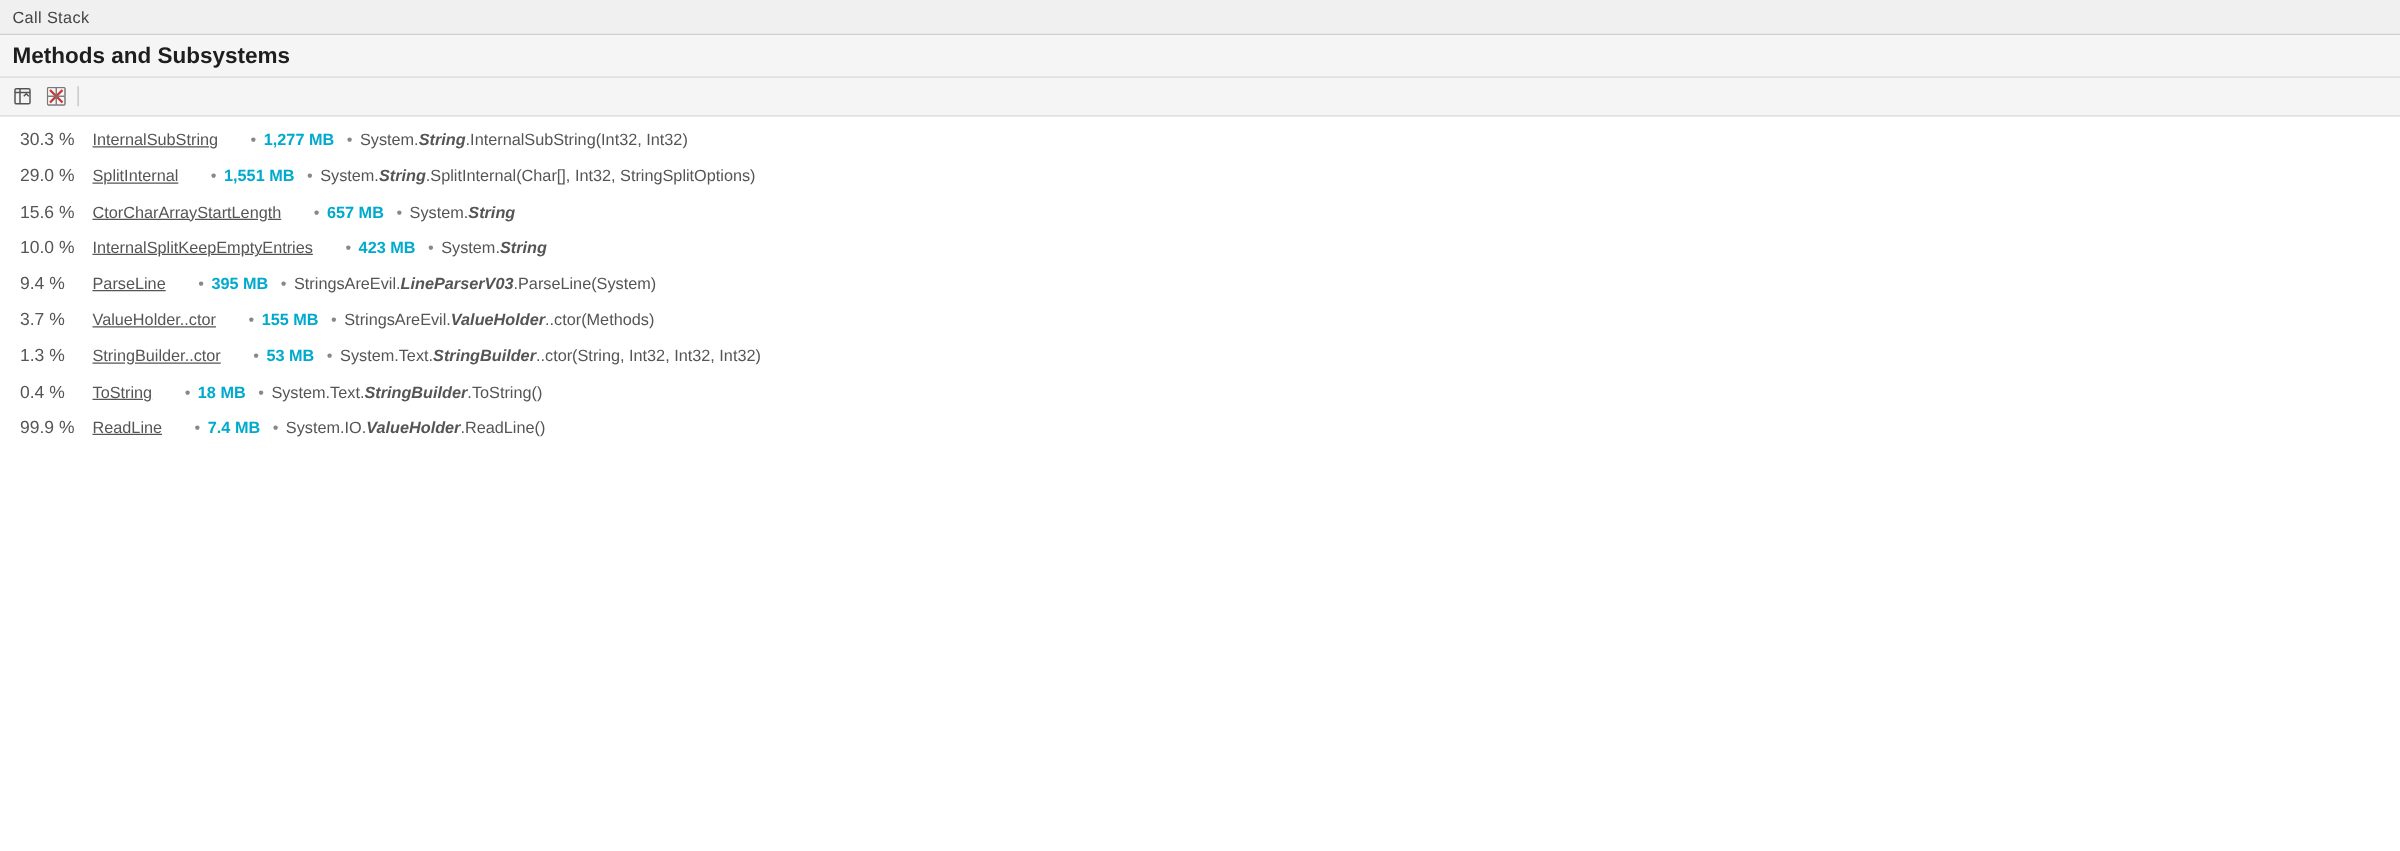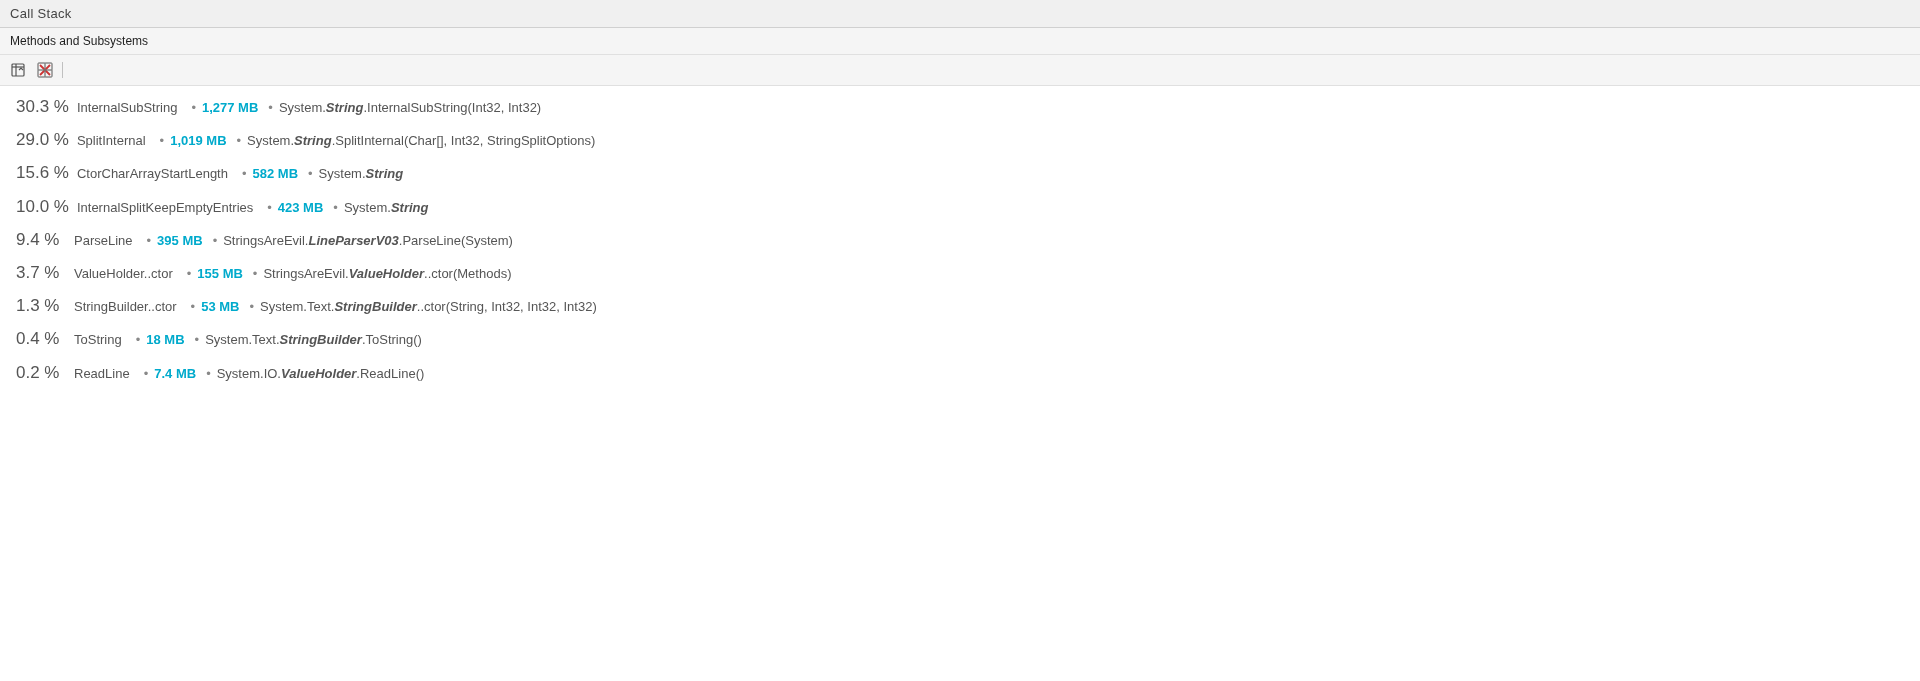--- a/index.html
+++ b/index.html
@@ -28,22 +28,22 @@
     .panel-header {
       background: #f0f0f0;
       border-bottom: 1px solid #d0d0d0;
       padding: 6px 10px;
       font-size: 13px;
       color: #444;
       letter-spacing: 0.3px;
     }
 
     .section-title {
-      font-weight: 400;
-      font-size: 12px;
+      font-weight: 700;
+      font-size: 18px;
       color: #1e1e1e;
       padding: 6px 10px;
       background: #f5f5f5;
       border-bottom: 1px solid #e0e0e0;
     }
 
     .toolbar {
       display: flex;
       align-items: center;
       padding: 4px 8px;
@@ -83,26 +83,27 @@
       align-items: baseline;
       padding: 3px 16px;
       font-size: 13px;
       line-height: 1.6;
       white-space: nowrap;
     }
 
     .percent {
       color: #555;
       min-width: 50px;
-      font-size: 17px;
+      font-size: 14px;
     }
 
     .method-name {
       color: #555;
-      margin-right: 8px;
+      margin-right: 20px;
+      text-decoration: underline;
     }
 
     .dot {
       color: #888;
       margin: 0 6px;
     }
 
     .memory {
       color: #00aacc;
       font-weight: 600;
@@ -170,32 +171,32 @@
         <span class="dot">•</span>
         <span class="namespace">System.</span>
         <span class="class-bold">String</span>
         <span class="method-sig">.InternalSubString(Int32, Int32)</span>
       </div>
       <div class="call-entry">
         <span class="percent">29.0 %</span>
         <span style="width: 8px; display: inline-block;"></span>
         <span class="method-name">SplitInternal</span>
         <span class="dot">•</span>
-        <span class="memory">1,019 MB</span>
+        <span class="memory">1,551 MB</span>
         <span class="dot">•</span>
         <span class="namespace">System.</span>
         <span class="class-bold">String</span>
         <span class="method-sig">.SplitInternal(Char[], Int32, StringSplitOptions)</span>
       </div>
       <div class="call-entry">
         <span class="percent">15.6 %</span>
         <span style="width: 8px; display: inline-block;"></span>
         <span class="method-name">CtorCharArrayStartLength</span>
         <span class="dot">•</span>
-        <span class="memory">582 MB</span>
+        <span class="memory">657 MB</span>
         <span class="dot">•</span>
         <span class="namespace">System.</span>
         <span class="class-bold">String</span>
       </div>
       <div class="call-entry">
         <span class="percent">10.0 %</span>
         <span style="width: 8px; display: inline-block;"></span>
         <span class="method-name">InternalSplitKeepEmptyEntries</span>
         <span class="dot">•</span>
         <span class="memory">423 MB</span>
@@ -241,21 +242,21 @@
         <span style="width: 8px; display: inline-block;"></span>
         <span class="method-name">ToString</span>
         <span class="dot">•</span>
         <span class="memory">18 MB</span>
         <span class="dot">•</span>
         <span class="namespace">System.Text.</span>
         <span class="class-bold">StringBuilder</span>
         <span class="method-sig">.ToString()</span>
       </div>
       <div class="call-entry">
-        <span class="percent">0.2 %</span>
+        <span class="percent">99.9 %</span>
         <span style="width: 8px; display: inline-block;"></span>
         <span class="method-name">ReadLine</span>
         <span class="dot">•</span>
         <span class="memory">7.4 MB</span>
         <span class="dot">•</span>
         <span class="namespace">System.IO.</span>
         <span class="class-bold">ValueHolder</span>
         <span class="method-sig">.ReadLine()</span>
       </div>
     </div>

